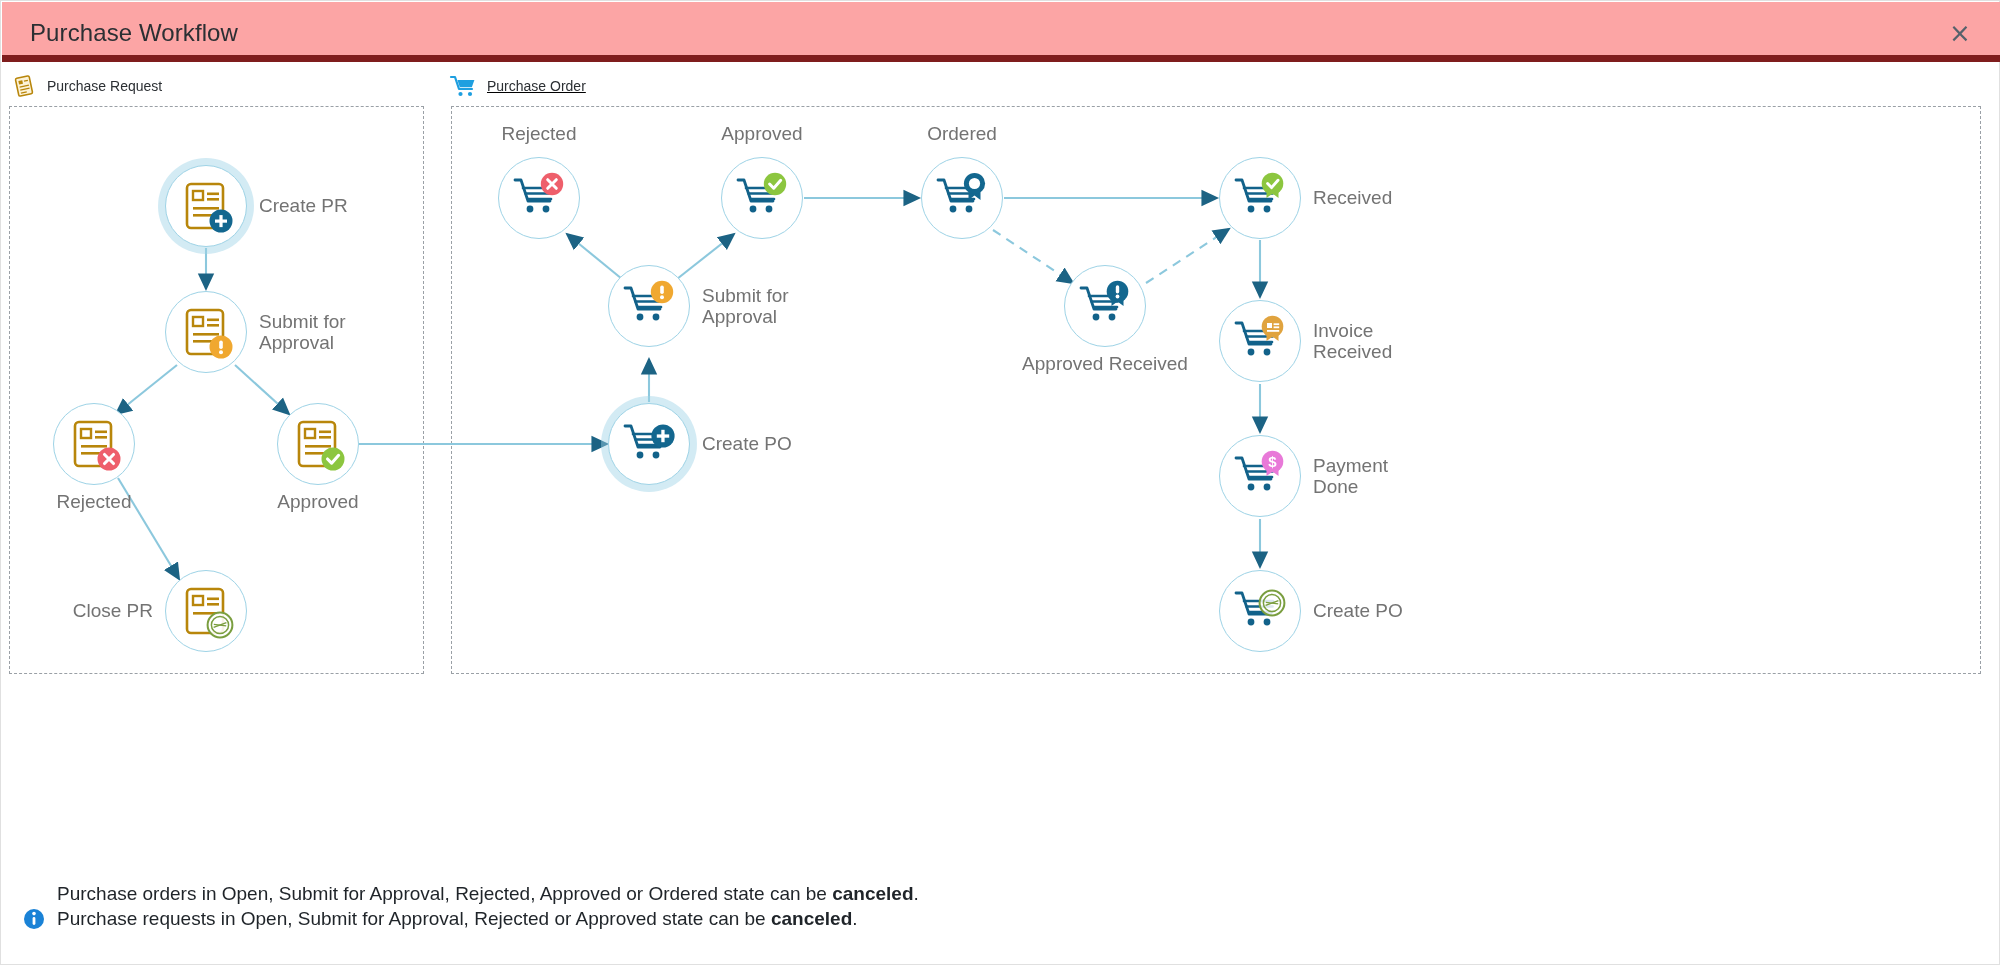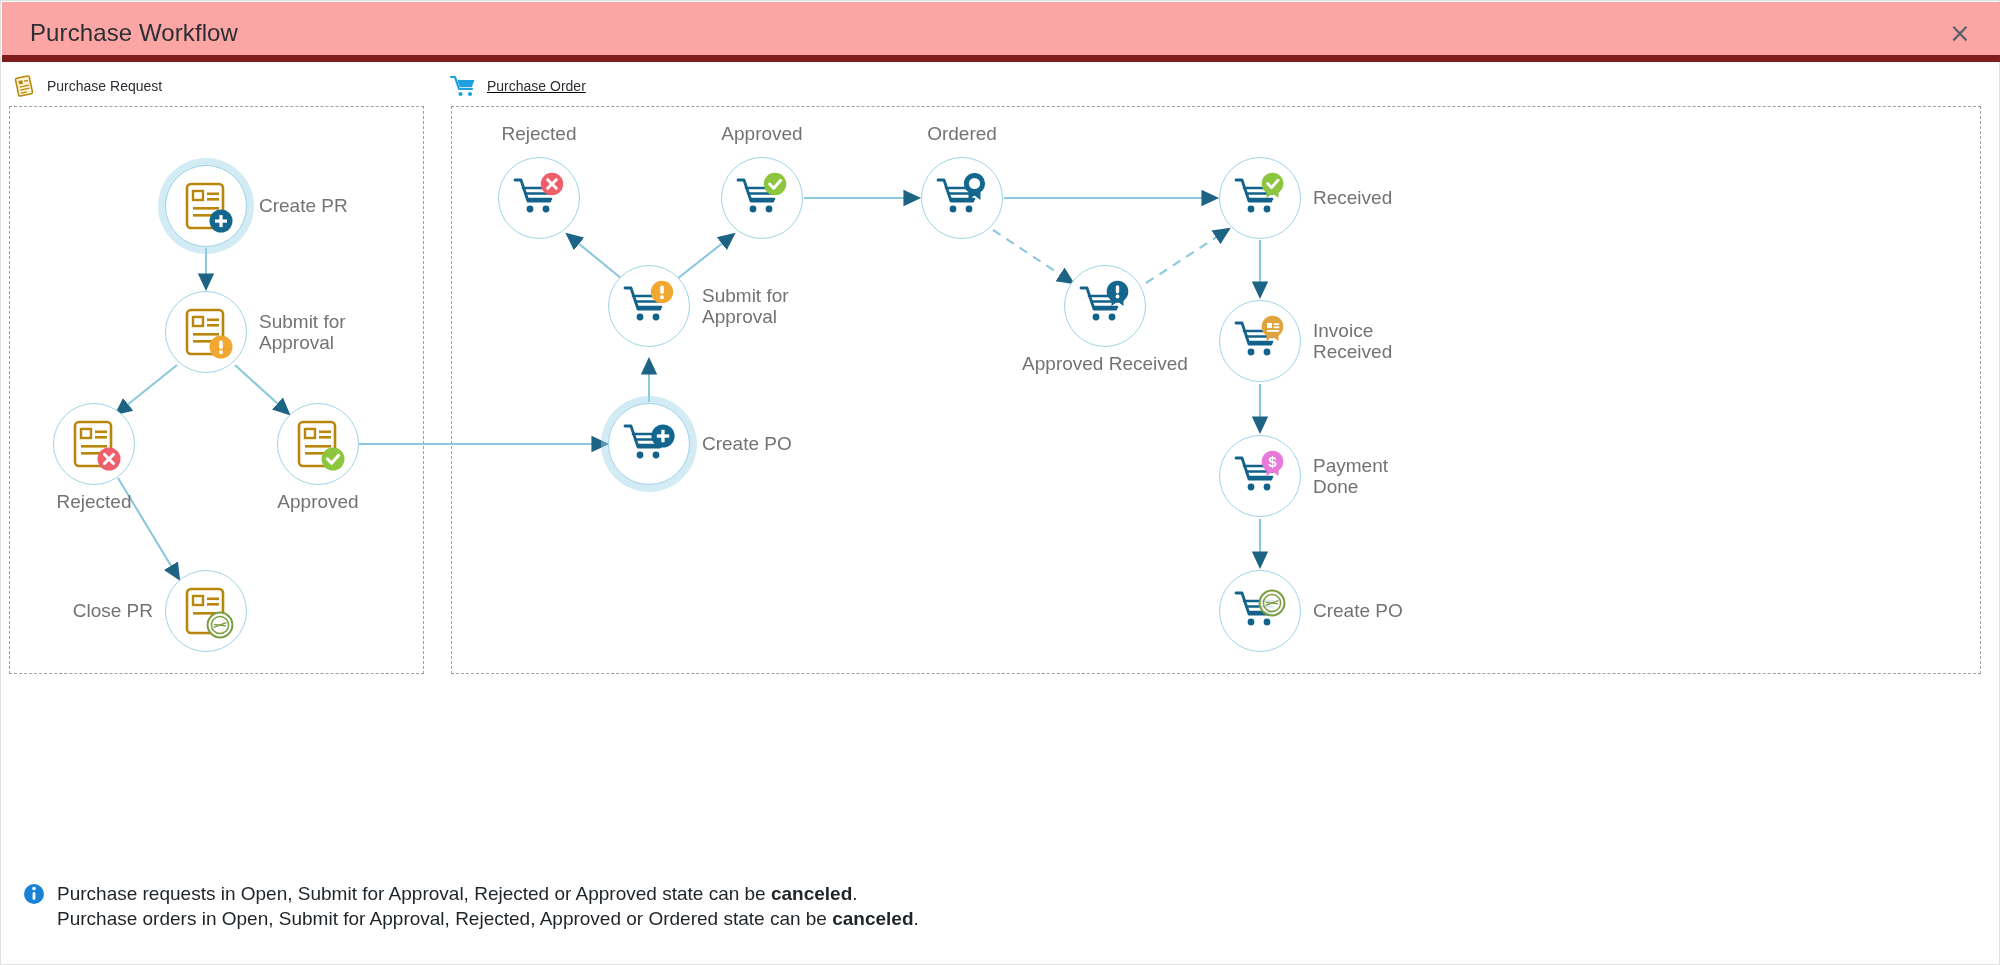--- a/index.html
+++ b/index.html
@@ -415,25 +415,25 @@
         <circle cx="53" cy="33" r="8.6" fill="none" stroke="#7a9e3f" stroke-width="1.5"></circle>
         <path d="M46.6,35.4 L59.4,30.6" stroke="#7a9e3f" stroke-width="1.5"></path>
         <path d="M46.8,32.3 L59.2,33.9" stroke="#7a9e3f" stroke-width="1.3"></path>
       </g>
     </svg>
     <div class="caption cap-right">Create PO</div>
   </div>
 
   <div class="note">
     <span class="ln">
+      <span>Purchase orders in Open, Submit for Approval, Rejected, Approved or Ordered state can be </span><b>canceled</b><span>.</span>
+    </span>
+    <span class="ln">
       <svg class="infoico" width="22" height="22" viewBox="0 0 22 22">
         <circle cx="11" cy="11" r="10" fill="#1a82d6"></circle>
         <rect x="9.6" y="9" width="2.8" height="8" rx="1.4" fill="#fff"></rect>
         <circle cx="11" cy="5.6" r="1.8" fill="#fff"></circle>
       </svg>
       <span>Purchase requests in Open, Submit for Approval, Rejected or Approved state can be </span><b>canceled</b><span>.</span>
     </span>
-    <span class="ln">
-      <span>Purchase orders in Open, Submit for Approval, Rejected, Approved or Ordered state can be </span><b>canceled</b><span>.</span>
-    </span>
   </div>
 
 </div>
 
 </body></html>

